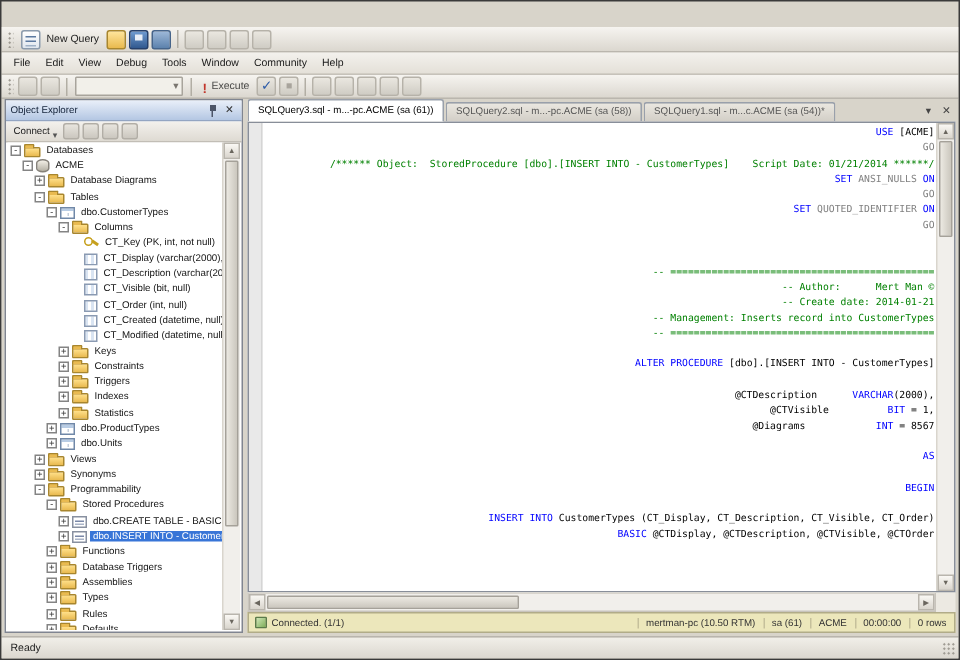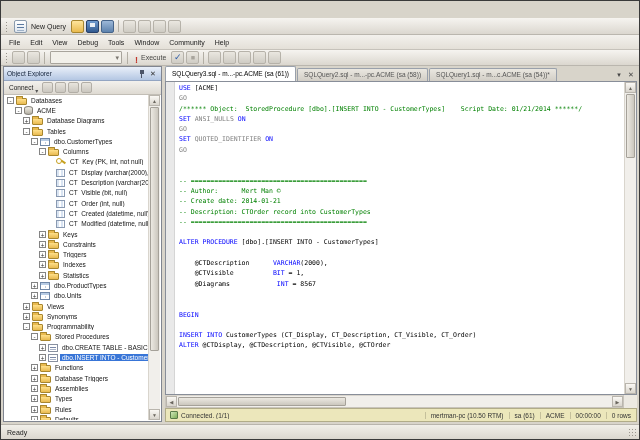--- a/index.html
+++ b/index.html
@@ -147,21 +147,21 @@
   .tab-ex-btn { width:12px; height:12px; position:relative; }
   [data-name="active-files-dropdown-icon"]::before { content:"▾"; position:absolute; left:0; right:0;
     text-align:center; font-size:7px; line-height:11px; color:#444; }
   [data-name="close-document-icon"]::before { content:"✕"; position:absolute; left:0; right:0;
     text-align:center; font-size:7px; line-height:11px; color:#444; }
 
   .code-area { position:absolute; top:15px; left:0; right:0; bottom:27px; background:#fff;
     border:1px solid #888e99; }
   .code-margin { position:absolute; left:0; top:0; bottom:0; width:9px; background:#e9e9e9;
     border-right:1px solid #d5d5d5; }
-  .code { position:absolute; left:13px; top:1px; right:13px; bottom:0; overflow:hidden; }
+  .code { position:absolute; left:13px; top:1px; right:13px; bottom:0; overflow:hidden;text-align:right; }
   .code-line { height:10.3px; white-space:pre; font:6.5px/10.3px "DejaVu Sans Mono",monospace; color:#000; }
   .tok-k { color:var(--keyword); }
   .tok-c { color:var(--comment); }
   .tok-g { color:var(--gray); }
   .tok-p { color:#000; }
   .vscroll { position:absolute; top:0; right:0; width:12px; bottom:0; background:#f1efeb;
     border-left:1px solid #d9d5cd; }
   .hscroll { position:absolute; left:0; right:13px; bottom:14px; height:13px; background:#f1efeb;
     border:1px solid #c8c4bc; border-top:1px solid #d9d5cd; }
   .scorner { position:absolute; right:0; bottom:14px; width:13px; height:13px; background:#ece9e2; }
@@ -454,34 +454,35 @@
             <div class="code-line" data-name="code-line"><span class="tok-c">/****** Object:  StoredProcedure [dbo].[INSERT INTO - CustomerTypes]    Script Date: 01/21/2014 ******/</span></div>
             <div class="code-line" data-name="code-line"><span class="tok-k">SET</span><span class="tok-p"> </span><span class="tok-g">ANSI_NULLS</span><span class="tok-p"> </span><span class="tok-k">ON</span></div>
             <div class="code-line" data-name="code-line"><span class="tok-g">GO</span></div>
             <div class="code-line" data-name="code-line"><span class="tok-k">SET</span><span class="tok-p"> </span><span class="tok-g">QUOTED_IDENTIFIER</span><span class="tok-p"> </span><span class="tok-k">ON</span></div>
             <div class="code-line" data-name="code-line"><span class="tok-g">GO</span></div>
             <div class="code-line" data-name="code-line">&nbsp;</div>
             <div class="code-line" data-name="code-line">&nbsp;</div>
             <div class="code-line" data-name="code-line"><span class="tok-c">-- =============================================</span></div>
             <div class="code-line" data-name="code-line"><span class="tok-c">-- Author:      Mert Man ©</span></div>
             <div class="code-line" data-name="code-line"><span class="tok-c">-- Create date: 2014-01-21</span></div>
-            <div class="code-line" data-name="code-line"><span class="tok-c">-- Description: CTOrder record into CustomerTypes</span></div>
+            <div class="code-line" data-name="code-line"><span class="tok-c">-- Management: Inserts record into CustomerTypes</span></div>
             <div class="code-line" data-name="code-line"><span class="tok-c">-- =============================================</span></div>
             <div class="code-line" data-name="code-line">&nbsp;</div>
             <div class="code-line" data-name="code-line"><span class="tok-k">ALTER PROCEDURE</span><span class="tok-p"> [dbo].[INSERT INTO - CustomerTypes]</span></div>
             <div class="code-line" data-name="code-line">&nbsp;</div>
             <div class="code-line" data-name="code-line"><span class="tok-p">    @CTDescription      </span><span class="tok-k">VARCHAR</span><span class="tok-p">(2000),</span></div>
             <div class="code-line" data-name="code-line"><span class="tok-p">    @CTVisible          </span><span class="tok-k">BIT</span><span class="tok-p"> = 1,</span></div>
             <div class="code-line" data-name="code-line"><span class="tok-p">    @Diagrams            </span><span class="tok-k">INT</span><span class="tok-p"> = 8567</span></div>
             <div class="code-line" data-name="code-line">&nbsp;</div>
+            <div class="code-line" data-name="code-line"><span class="tok-k">AS</span></div>
             <div class="code-line" data-name="code-line">&nbsp;</div>
             <div class="code-line" data-name="code-line"><span class="tok-k">BEGIN</span></div>
             <div class="code-line" data-name="code-line">&nbsp;</div>
             <div class="code-line" data-name="code-line"><span class="tok-k">INSERT INTO</span><span class="tok-p"> CustomerTypes (CT_Display, CT_Description, CT_Visible, CT_Order)</span></div>
-            <div class="code-line" data-name="code-line"><span class="tok-k">ALTER</span><span class="tok-p"> @CTDisplay, @CTDescription, @CTVisible, @CTOrder</span></div>
+            <div class="code-line" data-name="code-line"><span class="tok-k">BASIC</span><span class="tok-p"> @CTDisplay, @CTDescription, @CTVisible, @CTOrder</span></div>
             <div class="code-line" data-name="code-line">&nbsp;</div>
           </div>
         <div class="vscroll" data-name="editor-vertical-scrollbar">
           <span class="sbv-btn up sb-glyph" data-name="scroll-up-icon"></span>
           <span class="sb-thumb vthumb" data-name="scrollbar-thumb"></span>
           <span class="sbv-btn down sb-glyph" data-name="scroll-down-icon"></span>
         </div>
       </div>
       <div class="hscroll" data-name="editor-horizontal-scrollbar">
         <span class="sbh-btn left sb-glyph" data-name="scroll-left-icon"></span>

